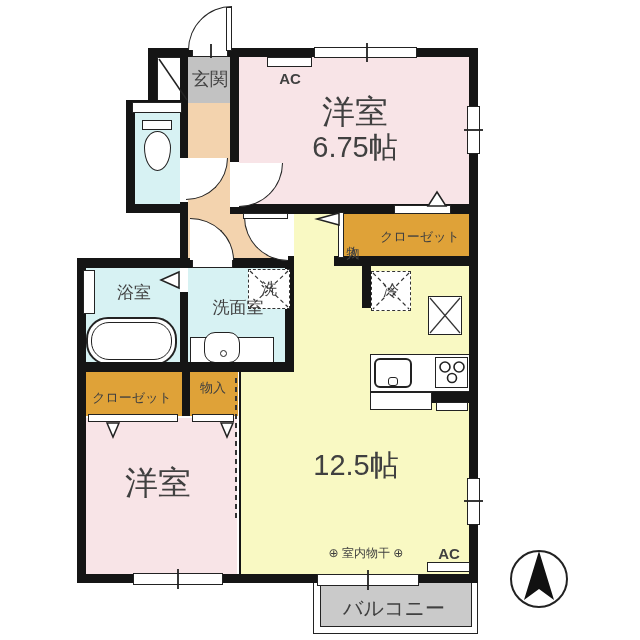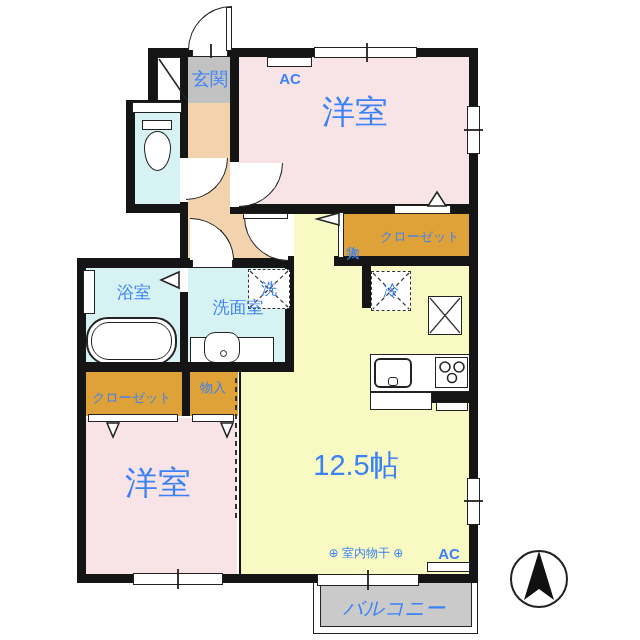--- a/index.html
+++ b/index.html
@@ -20,21 +20,21 @@
   .b2{border:2px solid #222;}
   .dashed{border:1.5px dashed #333;background:#fff;}
   
   .door{position:absolute;background:#fff;box-sizing:border-box;}
   .arc-tl{border-top:1.5px solid #222;border-left:1.5px solid #222;border-top-left-radius:100%;}
   .arc-br{border-bottom:1.5px solid #222;border-right:1.5px solid #222;border-bottom-right-radius:100%;}
   .arc-bl{border-bottom:1.5px solid #222;border-left:1.5px solid #222;border-bottom-left-radius:100%;}
   .arc-tr{border-top:1.5px solid #222;border-right:1.5px solid #222;border-top-right-radius:100%;}
   
   .lbl{position:absolute;transform:translate(-50%,-50%);white-space:nowrap;
-       font-family:"Liberation Sans","DejaVu Sans",sans-serif;color:#3b82f6;line-height:1;}
+       font-family:"Liberation Sans","DejaVu Sans",sans-serif;color:#404040;line-height:1;}
   .big{font-size:33px;}
   .size{font-size:29px;}
   .room-s{font-size:17px;}
   .closet-s{font-size:13px;}
   .ac{font-size:15px;font-weight:bold;letter-spacing:0px;}
   .vert{writing-mode:vertical-rl;transform:translate(-50%,-50%);}
   svg{position:absolute;left:0;top:0;overflow:visible;}
 </style>
 </head>
 <body>
@@ -179,27 +179,28 @@
   </svg>
 
   <svg width="64" height="64" viewBox="0 0 64 64" style="left:508px;top:548px;">
     <circle cx="31" cy="31" r="28" fill="#fff" stroke="#222" stroke-width="2"></circle>
     <polygon points="31,3 16,52 31,41 46,52" fill="#111"></polygon>
   </svg>
 
   <div class="lbl room-s" style="left:210px;top:79px;font-size:18px;">玄関</div>
   <div class="lbl ac" style="left:290px;top:78px;">AC</div>
   <div class="lbl big" style="left:355px;top:111px;">洋室</div>
+  <div class="lbl size" style="left:355px;top:147px;">6.75帖</div>
   <div class="lbl closet-s" style="left:420px;top:236px;">クローゼット</div>
   <div class="lbl closet-s vert" style="left:353px;top:236px;">物入</div>
   <div class="lbl room-s" style="left:391px;top:291px;font-size:16px;">冷</div>
   <div class="lbl room-s" style="left:269px;top:289px;font-size:16px;">洗</div>
   <div class="lbl room-s" style="left:134px;top:292px;text-align:center;">浴室</div>
   <div class="lbl room-s" style="left:238px;top:307px;">洗面室</div>
   <div class="lbl closet-s" style="left:132px;top:397px;">クローゼット</div>
   <div class="lbl closet-s" style="left:213px;top:387px;">物入</div>
   <div class="lbl big" style="left:158px;top:482px;">洋室</div>
   <div class="lbl size" style="left:356px;top:465px;">12.5帖</div>
   <div class="lbl" style="left:366px;top:553px;font-size:12px;">⊕ 室内物干 ⊕</div>
   <div class="lbl ac" style="left:449px;top:553px;">AC</div>
-  <div class="lbl" style="left:394px;top:608px;font-size:20px;font-style:italic;">バルコニー</div>
+  <div class="lbl" style="left:394px;top:608px;font-size:20px;">バルコニー</div>
 
 </div>
 
 </body></html>

